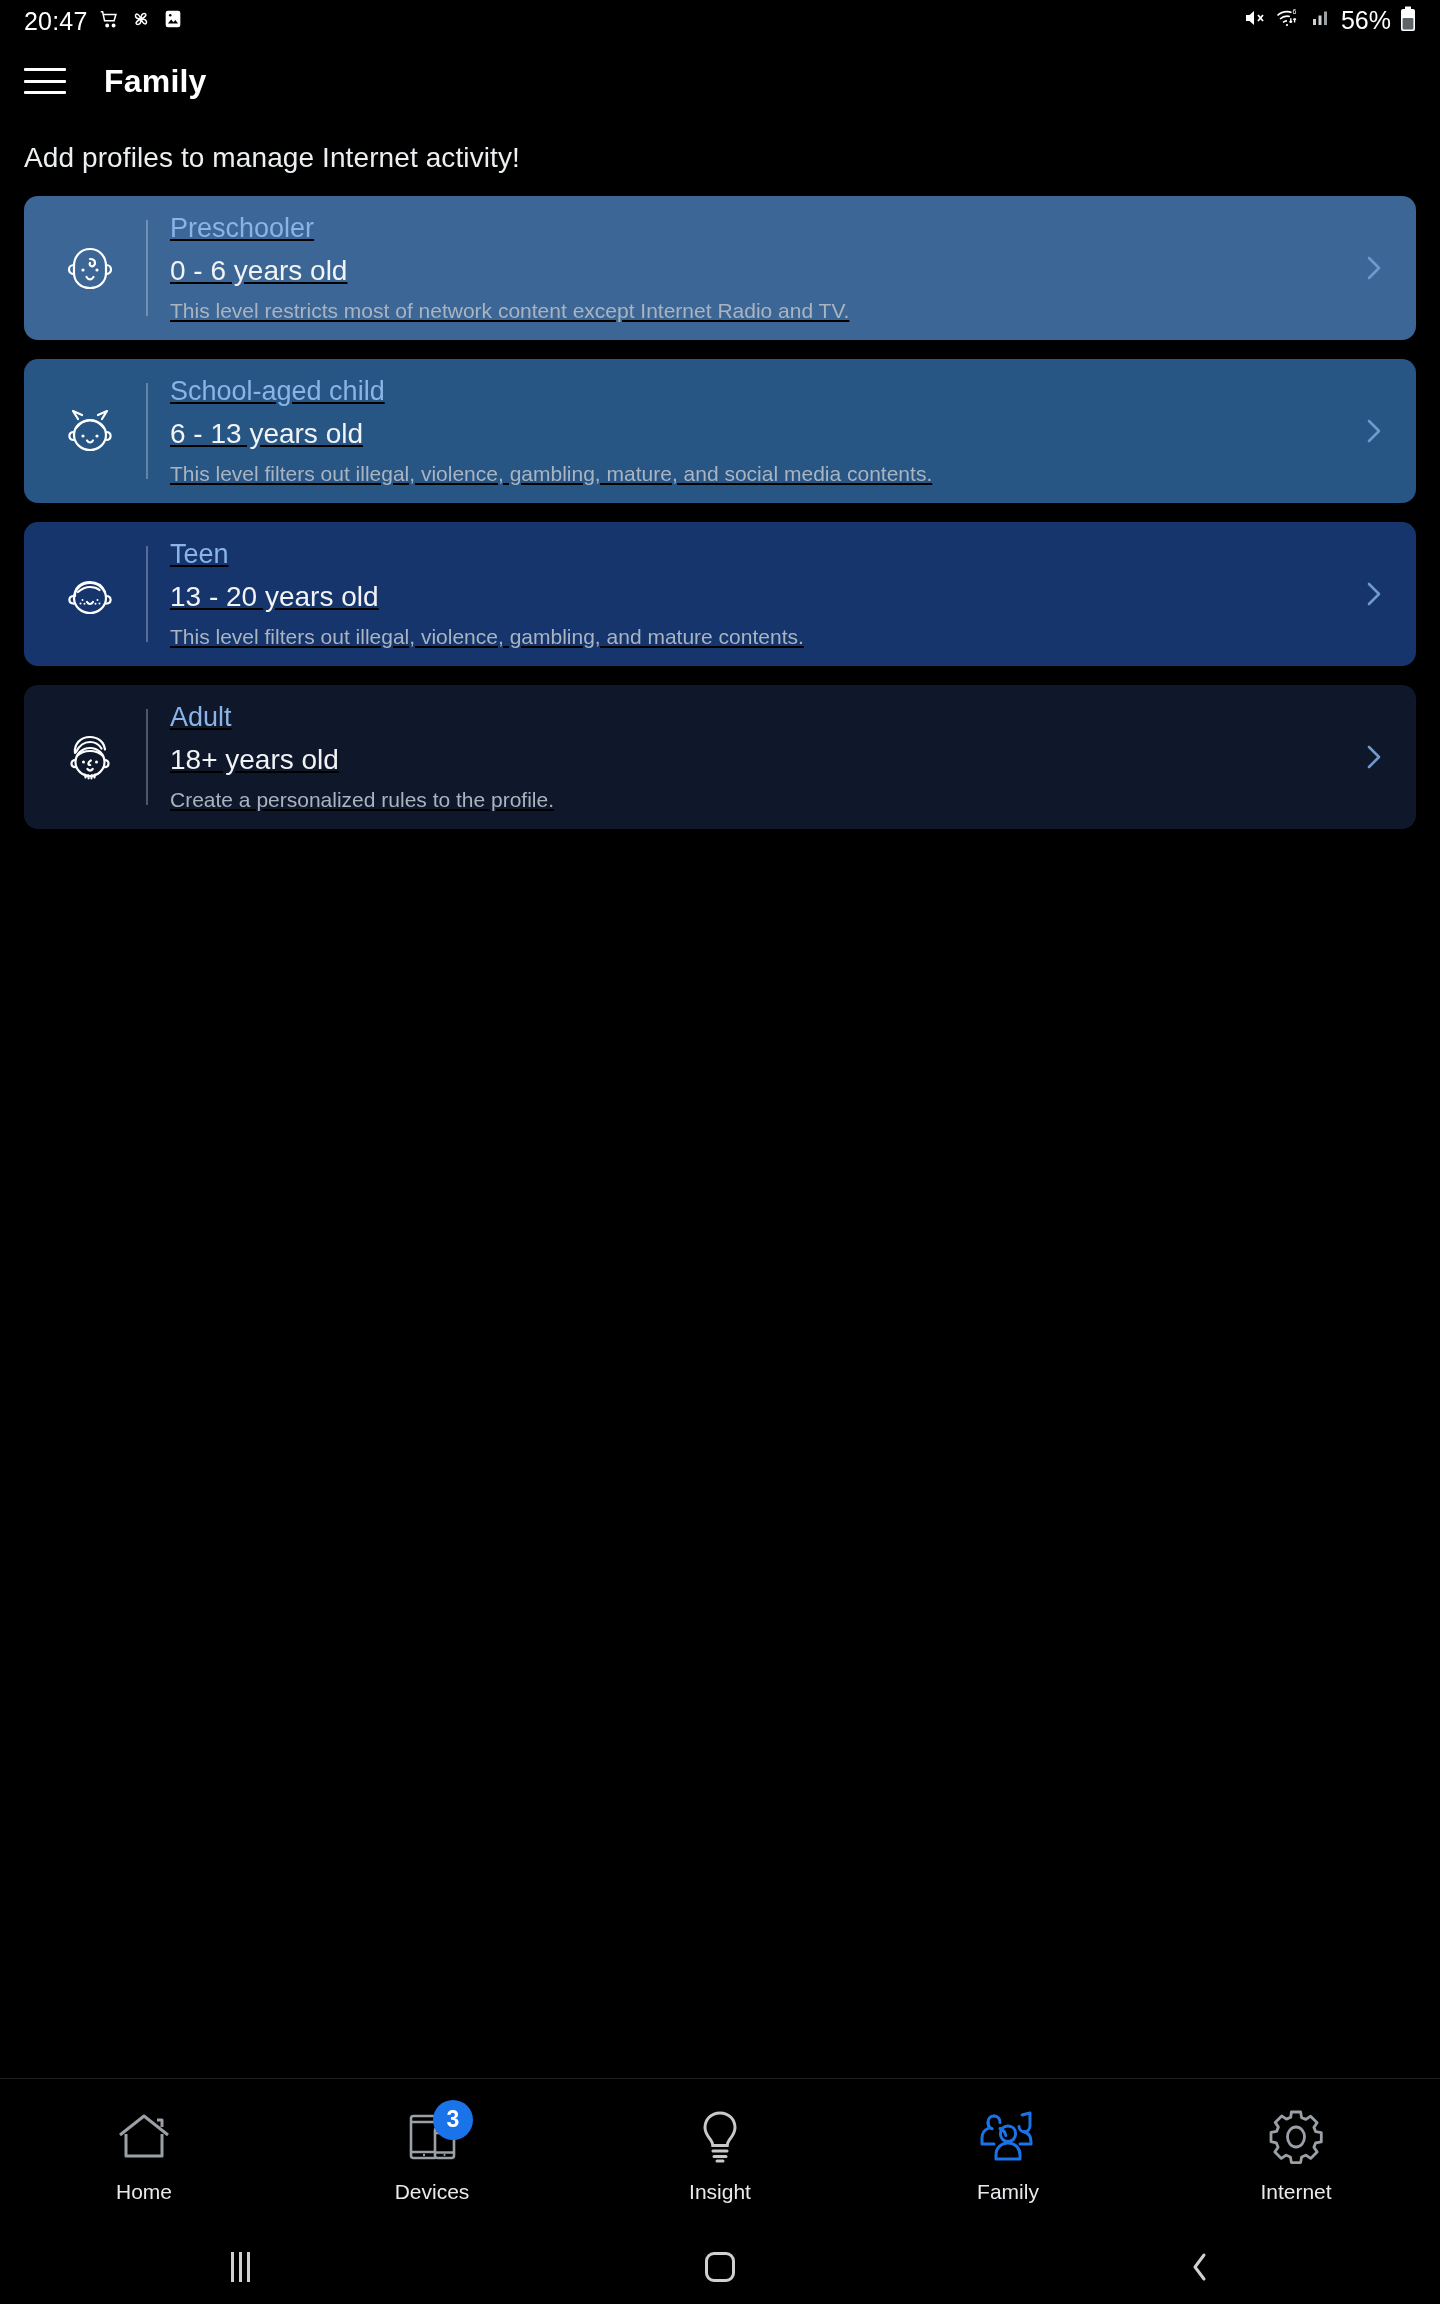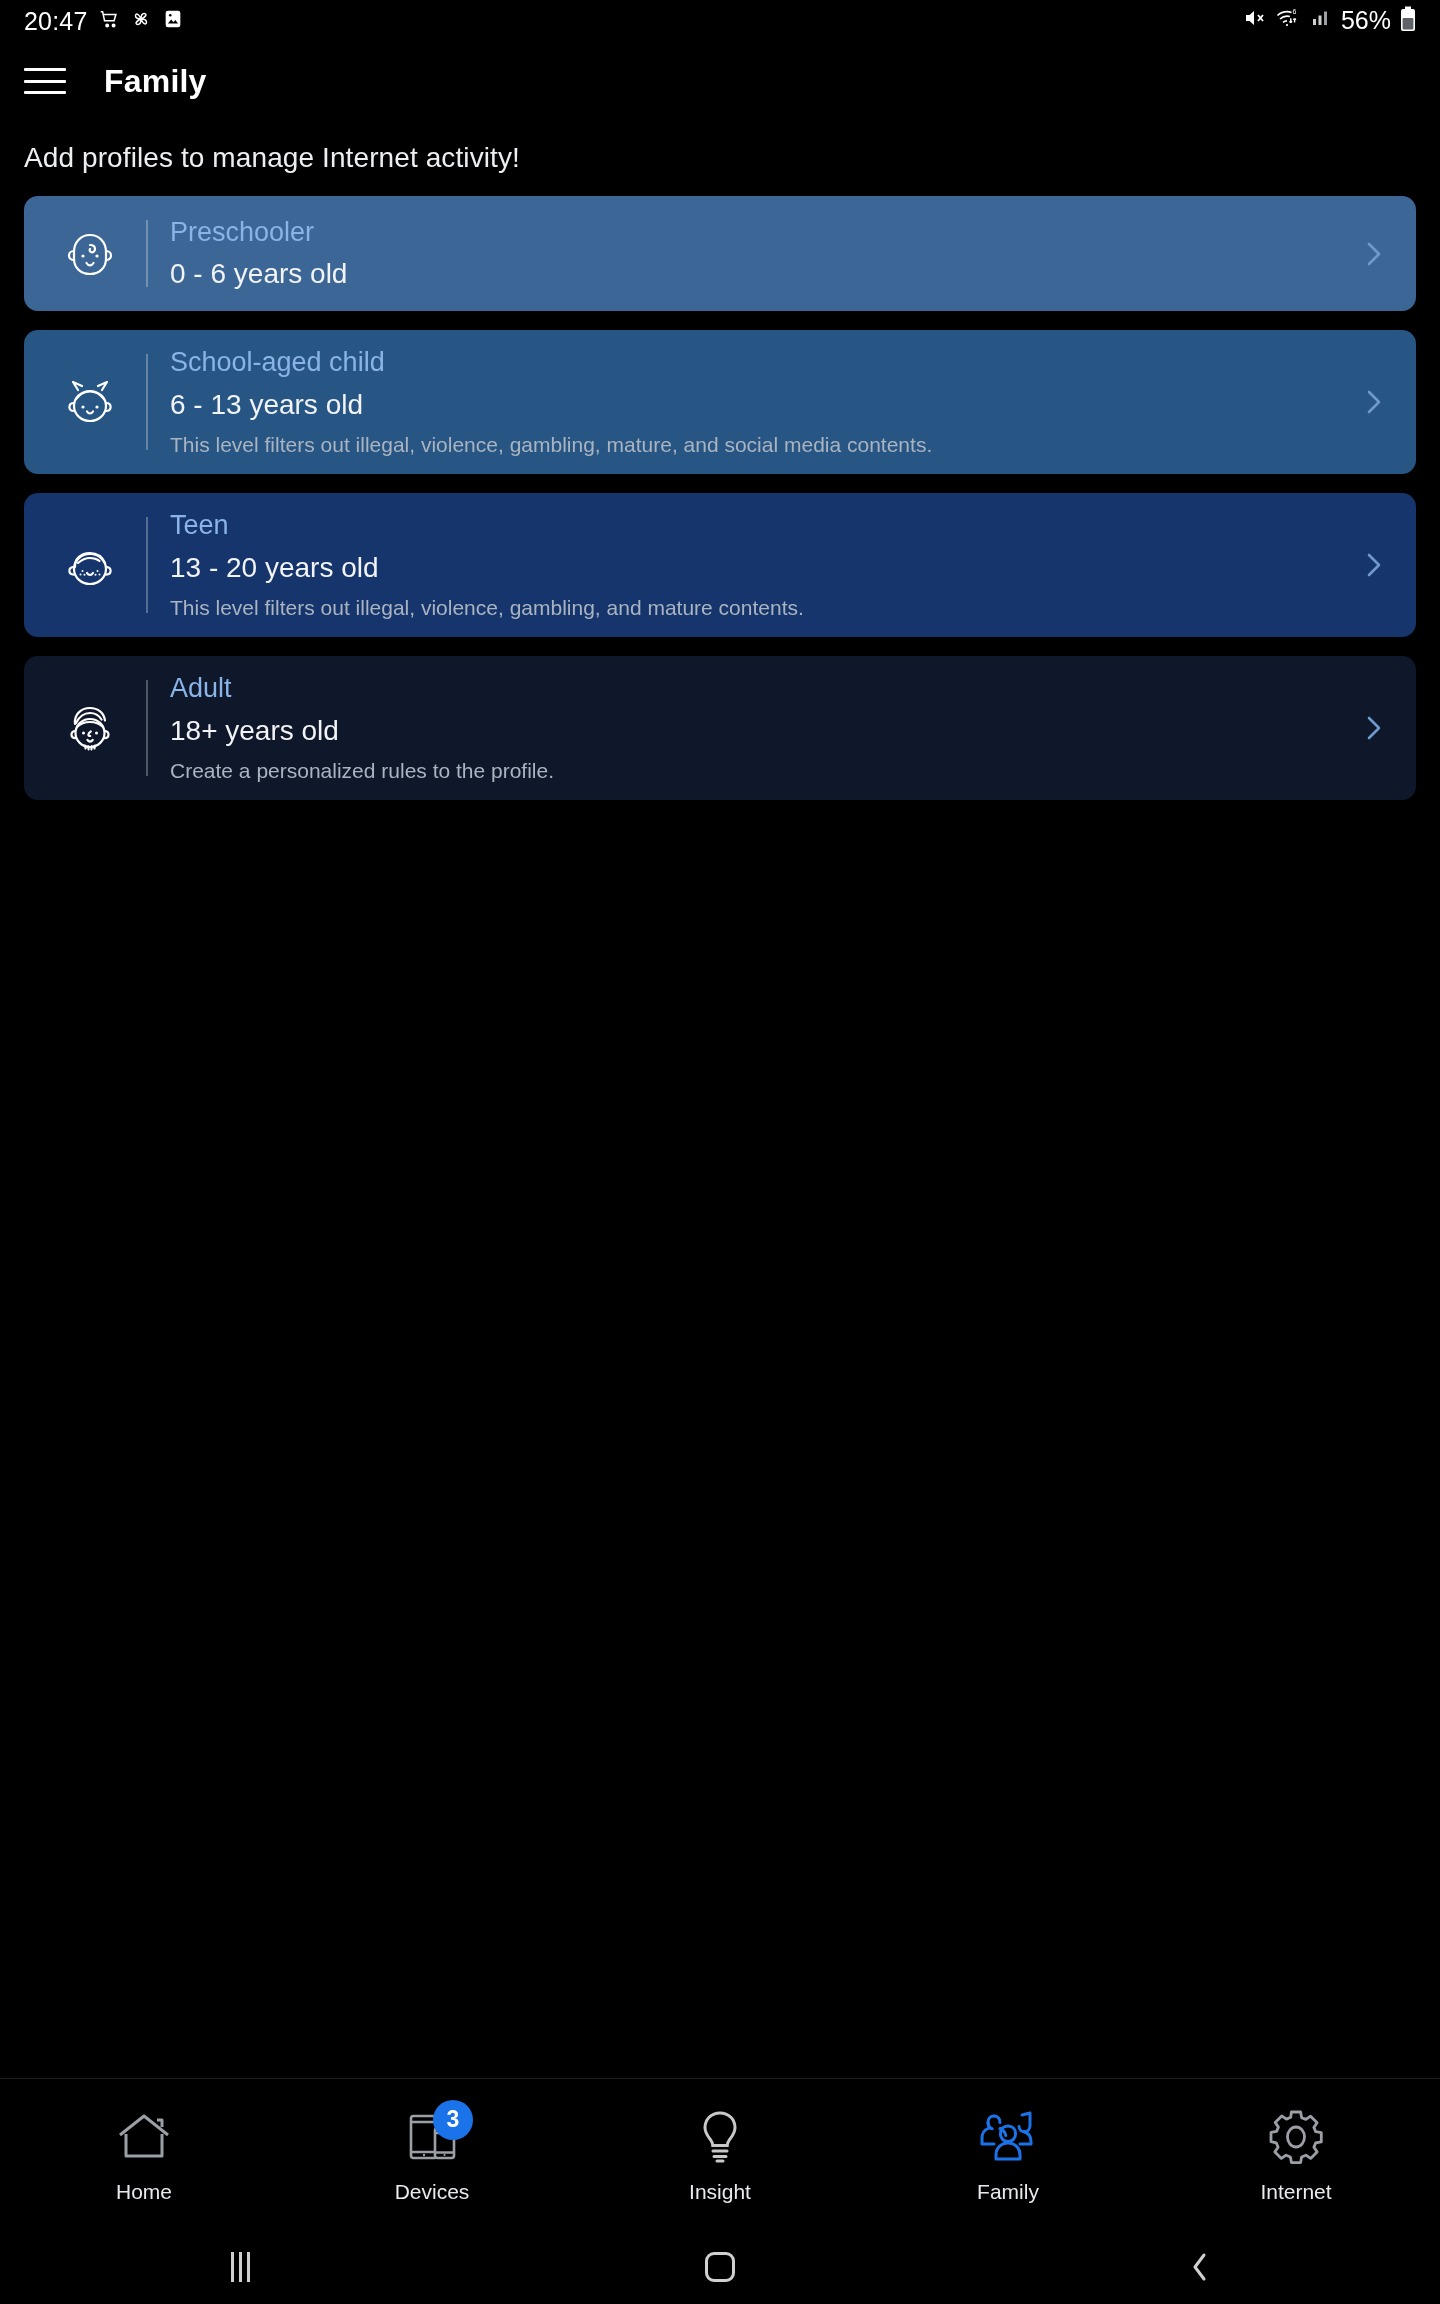--- a/index.html
+++ b/index.html
@@ -32,21 +32,21 @@
   .hamburger { width:42px; height:32px; display:flex; flex-direction:column; justify-content:space-between; padding:3px 0; cursor:pointer; }
   .hamburger span { display:block; height:3px; background:#fff; border-radius:1px; }
   .appbar-title { color:#fff; font-size:32px; font-weight:700; letter-spacing:.2px; }
 
   
   .intro { padding:22px 24px 0 24px; }
   .intro-title { color:#eceff1; font-size:28px; font-weight:400; letter-spacing:.1px; }
   .intro-sub { color:#9aa0a6; font-size:21px; margin-top:15px; letter-spacing:.1px; }
 
   
-  .cards { padding:22px 24px 0 24px; display:flex; flex-direction:column; gap:19px; }
+  .cards { padding:22px 24px 0 24px; display:flex; flex-direction:column; gap:19px;text-decoration:underline; }
   .card {
     position:relative;
     border-radius:14px;
     min-height:115px;
     display:flex; align-items:center;
     padding:16px 18px;
     cursor:pointer;
   }
   .card-avatar { width:96px; min-width:96px; display:flex; align-items:center; justify-content:center; }
   .card-divider { width:2px; align-self:stretch; background:rgba(255,255,255,.28); margin:8px 22px 8px 8px; }
@@ -177,20 +177,21 @@
         <path d="M36 27c3.4 0 5 2 5 4 0 2.4-2 3.6-3.6 3.2-1.5-.4-2.3-2-1.4-3.2"></path>
         <circle cx="29" cy="38" r="1.6" fill="#fff" stroke="none"></circle>
         <circle cx="43" cy="38" r="1.6" fill="#fff" stroke="none"></circle>
         <path d="M32.5 45c1 1.6 2.2 2.4 3.5 2.4s2.5-.8 3.5-2.4"></path>
       </svg>
     </div>
     <div class="card-divider"></div>
     <div class="card-body">
       <div class="card-title">Preschooler</div>
       <div class="card-age">0 - 6 years old</div>
+      <div class="card-desc">This level restricts most of network content except Internet Radio and TV.</div>
     </div>
     <div class="card-chevron">
       <svg width="26" height="36" viewBox="0 0 26 36" fill="none" stroke="#6f9acb" stroke-width="2.6" stroke-linecap="round" stroke-linejoin="round">
           <path d="M8 8l10 10L8 28"></path>
         </svg>
     </div>
   </div>
 
   <div class="card" style="background:#275584">
     <div class="card-avatar">

